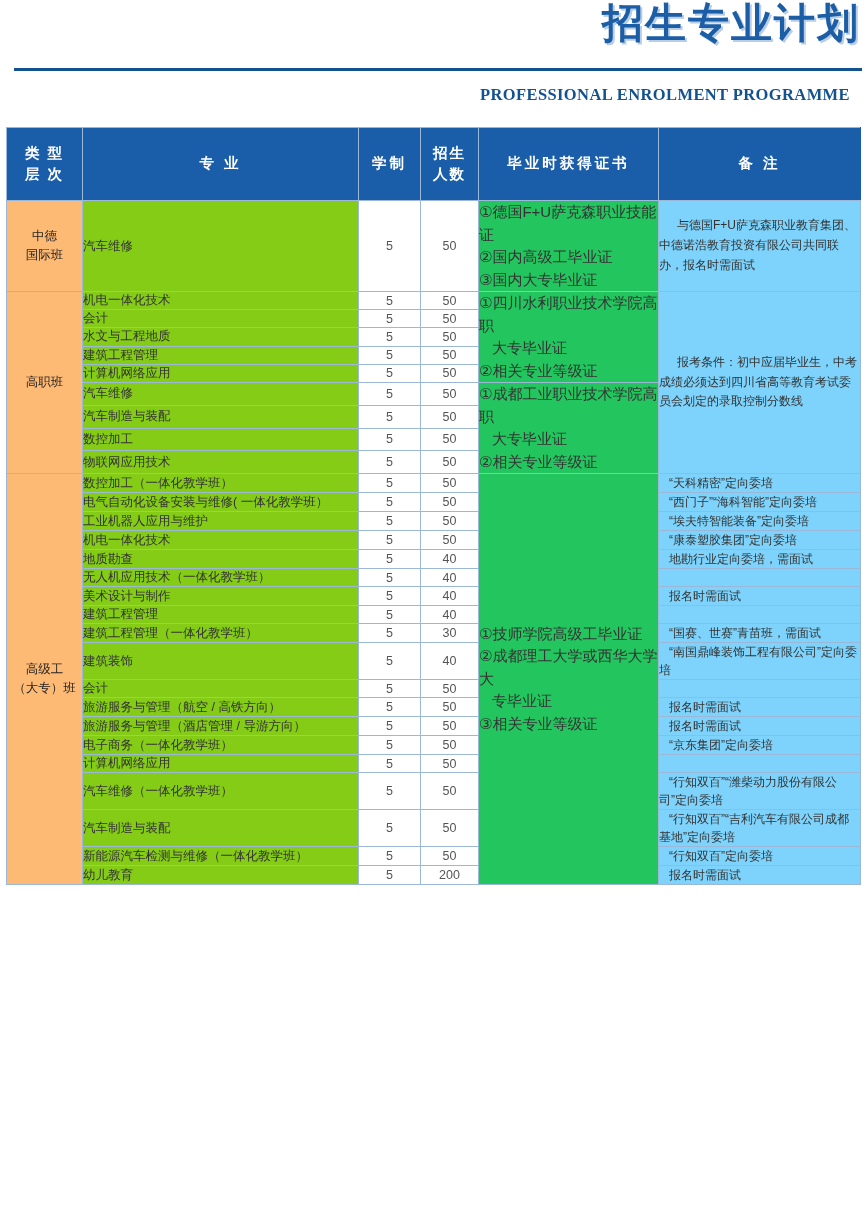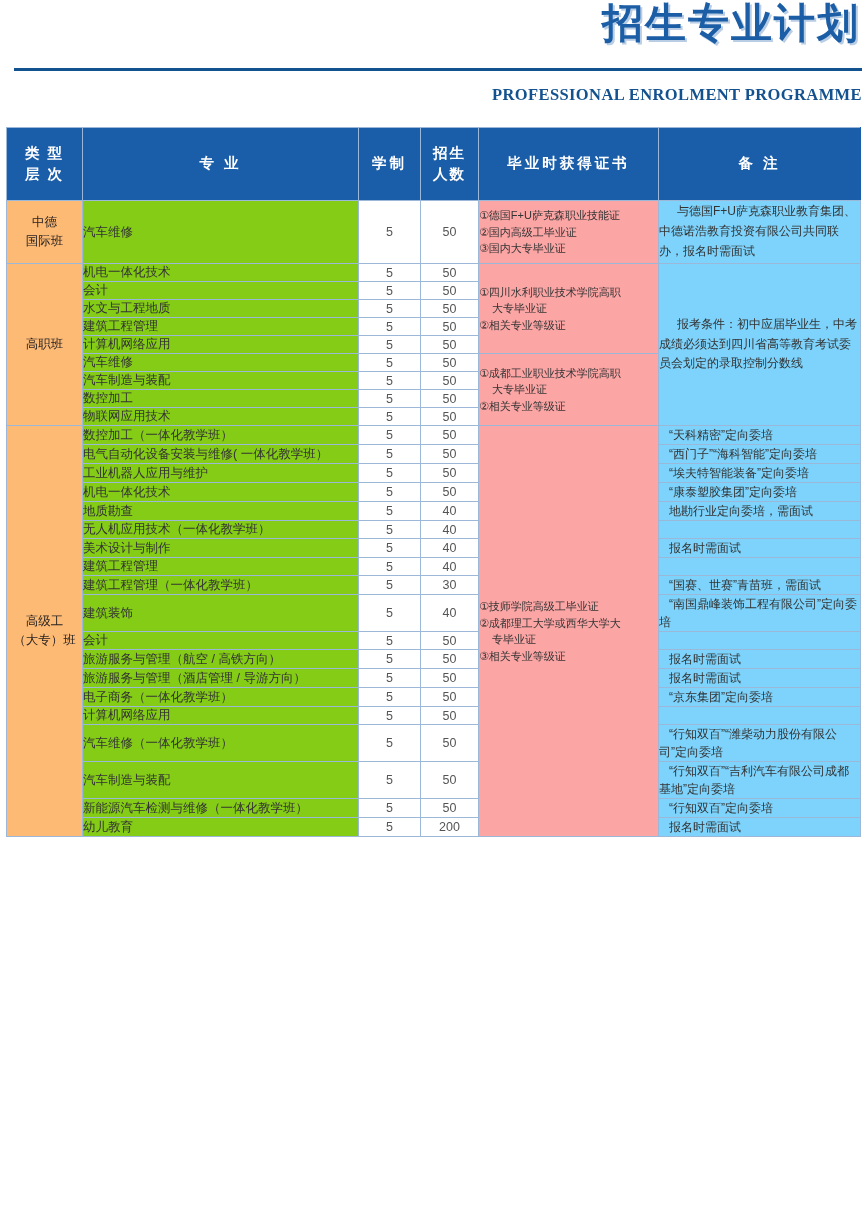--- a/index.html
+++ b/index.html
@@ -37,21 +37,21 @@
   .rule {
     position: absolute;
     left: 14px;
     right: 6px;
     top: 68px;
     height: 3px;
     background: #12528f;
   }
   .title-en {
     position: absolute;
-    right: 6px;
+    right: 18px;
     top: 85px;
     font-family: "Liberation Serif", "DejaVu Serif", serif;
     font-weight: bold;
     font-size: 16.5px;
     letter-spacing: 0.4px;
     color: #14528f;
     white-space: nowrap;
   }
 
   
@@ -99,24 +99,24 @@
   }
   td.num {
     text-align: center;
     font-size: 12.5px;
     color: #555;
     background: #ffffff;
     font-family: "Liberation Sans", sans-serif;
   }
   td.cert {
     padding: 6px 4px 6px 7px;
-    font-size: 11px;
+    font-size: 15px;
     line-height: 1.5;
     color: #333;
-    background: #fca5a5;
+    background: #22c55e;
     vertical-align: middle;
   }
   td.cert .ind { display: block; }
   td.cert .ind2 { display: block; padding-left: 13px; }
   td.remark {
     padding: 4px 6px 4px 8px;
     font-size: 12px;
     line-height: 1.5;
     color: #333;
     background: #7dd3fc;

